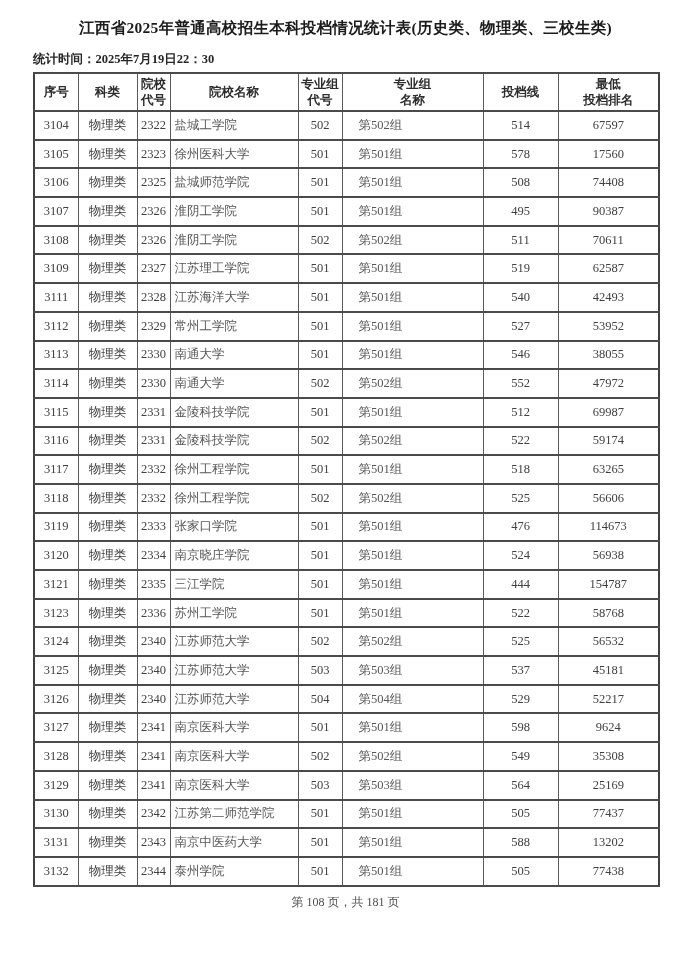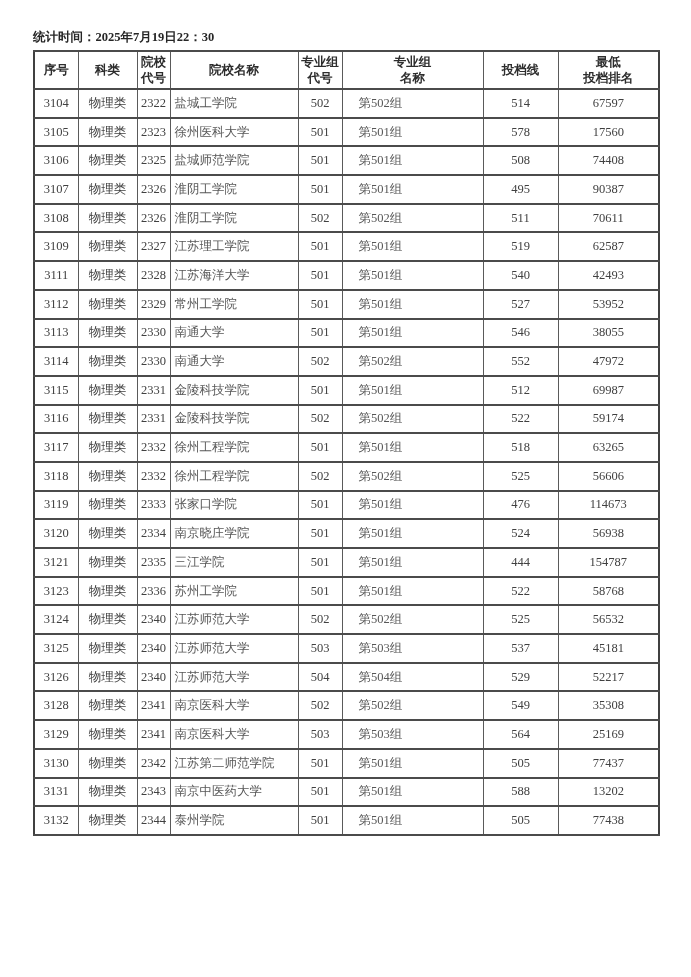--- a/index.html
+++ b/index.html
@@ -83,20 +83,21 @@
     text-align: center;
     font-size: 12px;
     color: #4e4e4e;
   }
 </style>
 </head>
 <body>
 
 <div class="page">
 
+  <h1 class="title">江西省2025年普通高校招生本科投档情况统计表(历史类、物理类、三校生类)</h1>
 
   <div class="stats-time">统计时间：2025年7月19日22：30</div>
 
   <table class="admissions">
     <colgroup>
       <col style="width:44px">
       <col style="width:59px">
       <col style="width:33px">
       <col style="width:128px">
       <col style="width:44px">
@@ -325,20 +326,30 @@
           <td>3126</td>
           <td>物理类</td>
           <td>2340</td>
           <td>江苏师范大学</td>
           <td>504</td>
           <td>第504组</td>
           <td>529</td>
           <td>52217</td>
         </tr>
         <tr>
+          <td>3127</td>
+          <td>物理类</td>
+          <td>2341</td>
+          <td>南京医科大学</td>
+          <td>501</td>
+          <td>第501组</td>
+          <td>598</td>
+          <td>9624</td>
+        </tr>
+        <tr>
           <td>3128</td>
           <td>物理类</td>
           <td>2341</td>
           <td>南京医科大学</td>
           <td>502</td>
           <td>第502组</td>
           <td>549</td>
           <td>35308</td>
         </tr>
         <tr>
@@ -377,14 +388,15 @@
           <td>2344</td>
           <td>泰州学院</td>
           <td>501</td>
           <td>第501组</td>
           <td>505</td>
           <td>77438</td>
         </tr>
       </tbody>
   </table>
 
+  <div class="footer">第 108 页，共 181 页</div>
 
 </div>
 
 </body></html>

